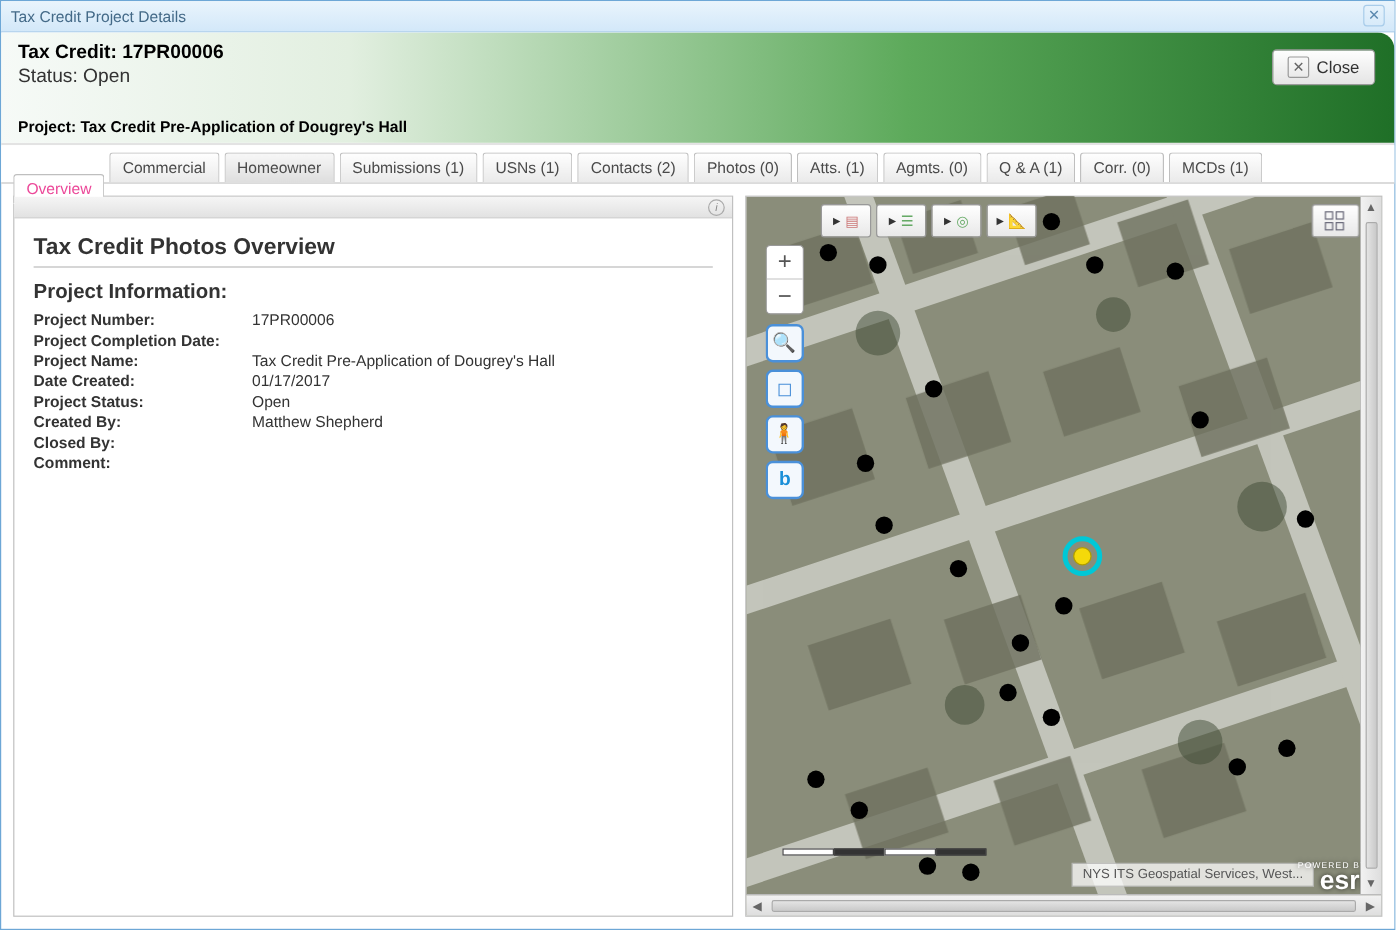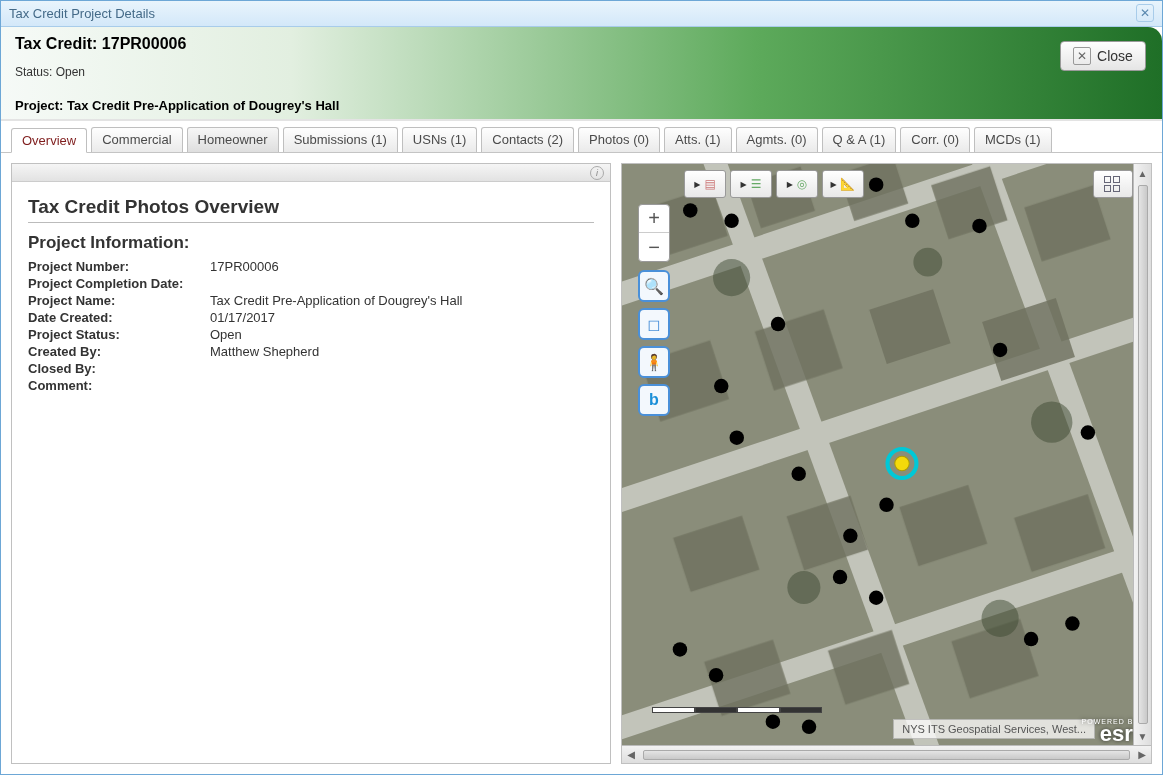--- a/index.html
+++ b/index.html
@@ -50,23 +50,23 @@
     border-radius: 0 14px 0 0;
   }
   .header h1 {
     margin: 0;
     font-family: "Century Gothic","Segoe UI",Arial,sans-serif;
     font-size: 16px;
     font-weight: bold;
     color: #000;
   }
   .header .status {
-    font-size: 12px;
+    font-size: 16px;
     color: #333;
-    margin-top: 12px;
+    margin-top: 2px;
   }
   .header .project-line {
     position: absolute;
     bottom: 6px;
     left: 14px;
     font-size: 13px;
     font-weight: bold;
     font-family: "Century Gothic","Segoe UI",Arial,sans-serif;
     color: #000;
   }
@@ -105,23 +105,23 @@
     background: linear-gradient(to bottom,#fefefe,#eaeaea);
     color: #4a4a4a;
     font-size: 13px;
     cursor: pointer;
     white-space: nowrap;
   }
   .tab.active {
     background: #fff;
     border-bottom: 1px solid #fff;
     position: relative;
-    top:1px;
+    top:18px;
     font-weight: normal;
-    color:#7f1d1d;
+    color:#ec4899;
   }
   .tab.alt {
     background: linear-gradient(to bottom,#f7f7f7,#dedede);
   }
   .content {
     display:flex;
     padding: 10px;
     gap: 10px;
     height: calc(775px - 26px - 94px - 34px);
   }

